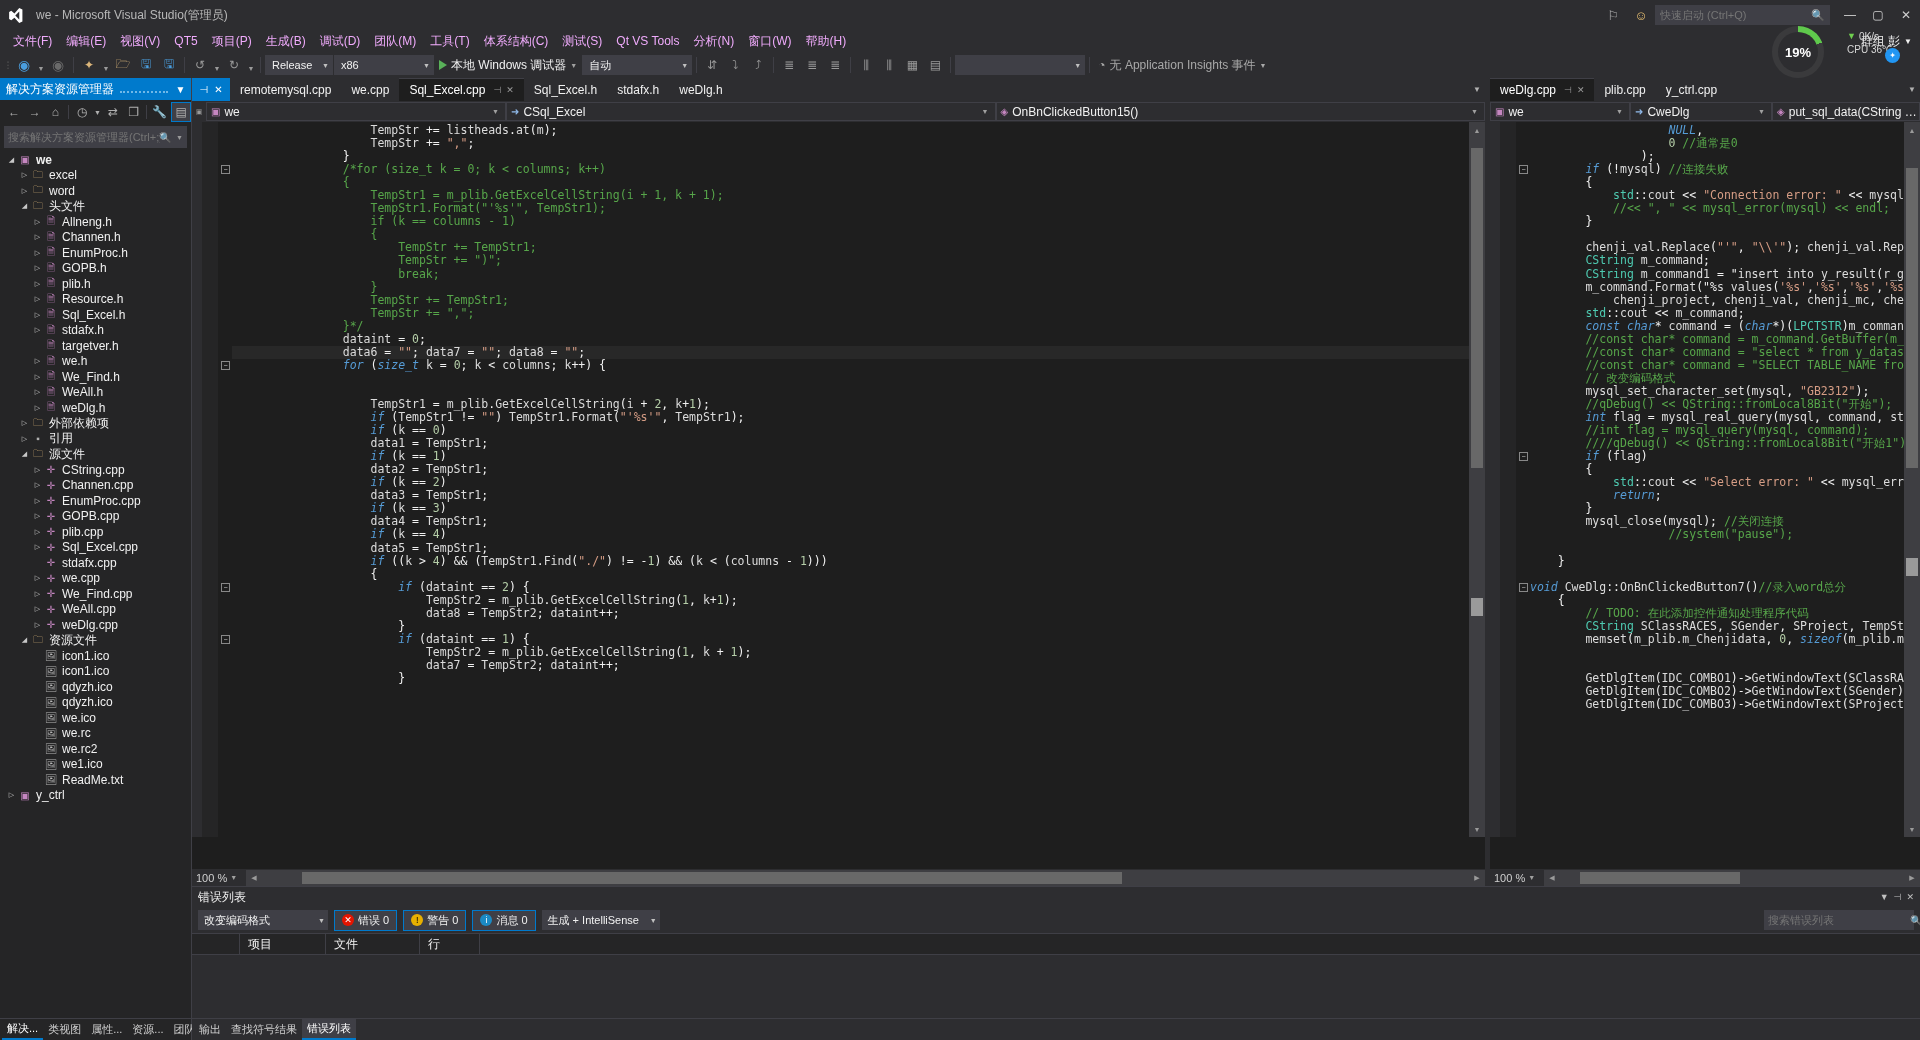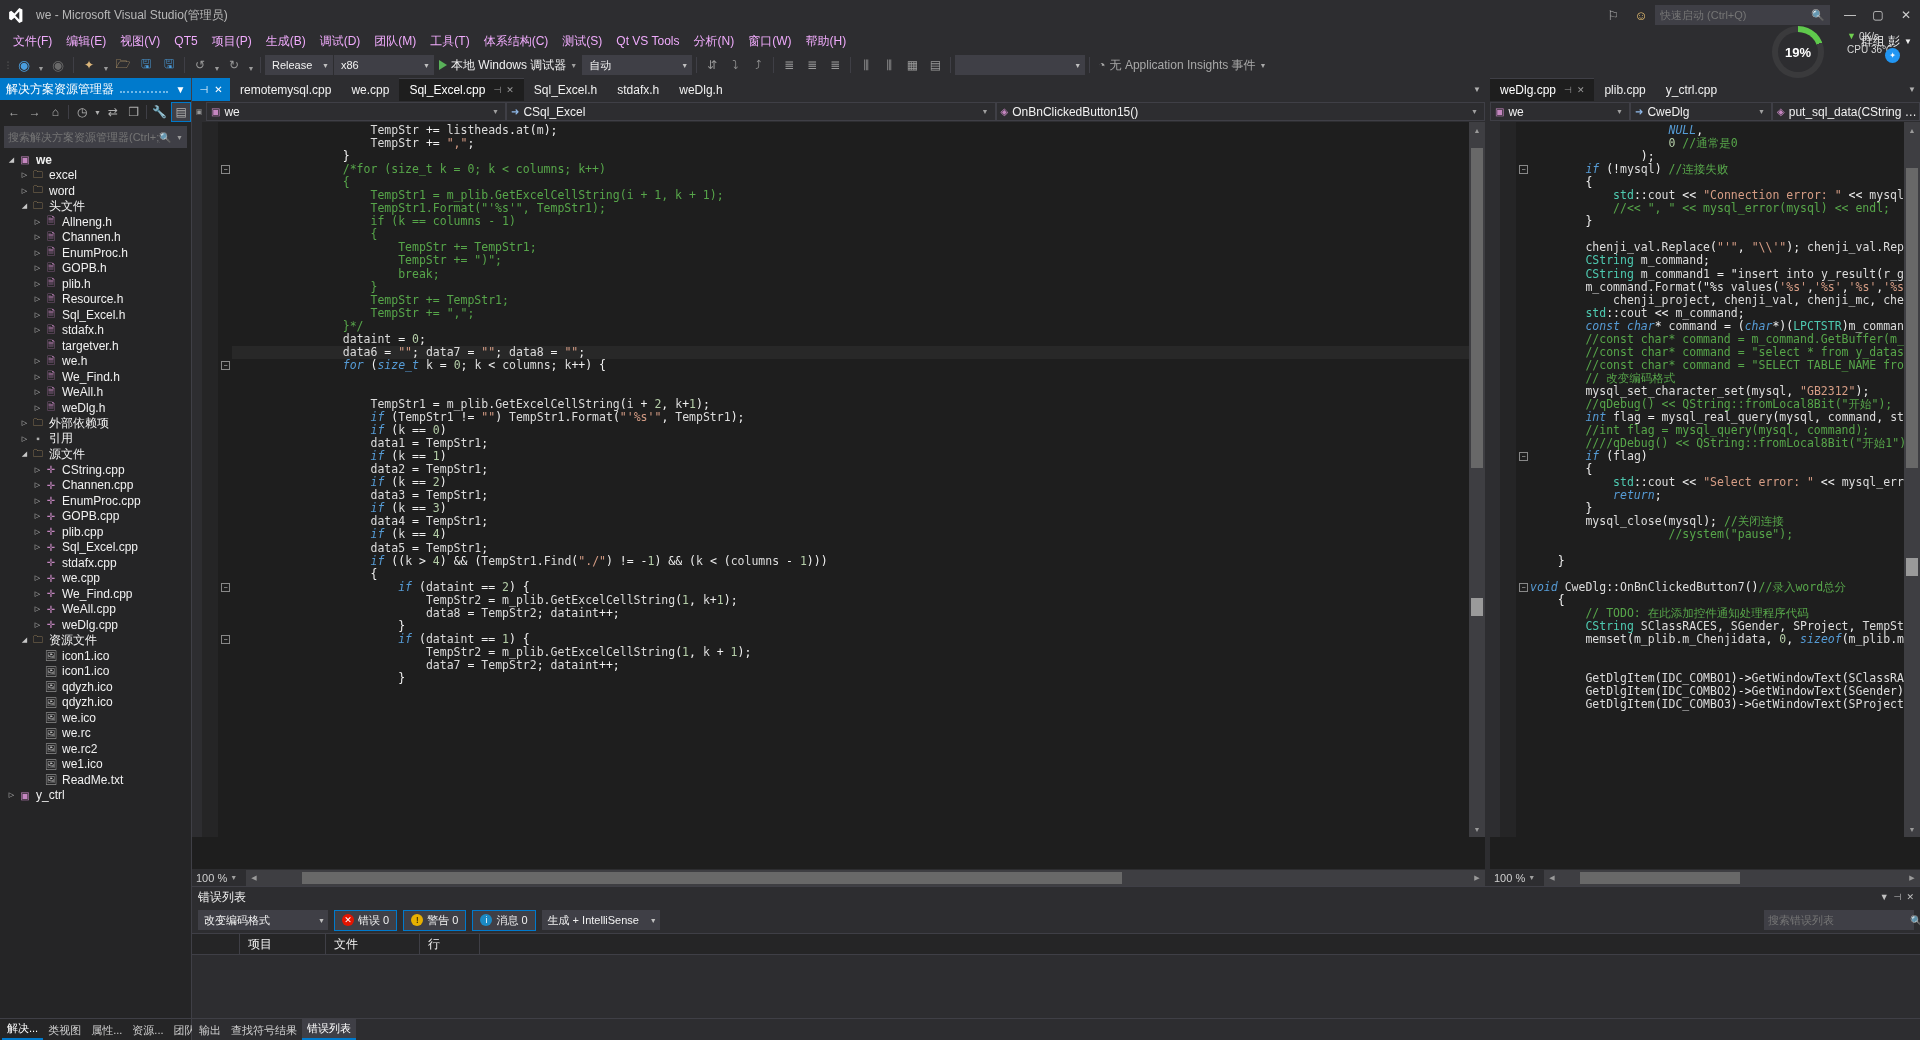--- a/index.html
+++ b/index.html
@@ -93,21 +93,21 @@
   .nicon{ width:16px; display:inline-block; text-align:center; font-size:10px; }
   .ic-folder{ color:#dcb67a; }
   .ic-h{ color:#c586c0; }
   .ic-cpp{ color:#c586c0; }
   .ic-img{ color:#b8b8b8; }
   .ic-proj{ color:#c586c0; }
   .ic-ref{ color:#b0b0b0; }
   .nlabel{ padding-left:3px; }
   .node.bold .nlabel{ font-weight:bold; }
 
-  .se-tabs{ height:28px; background:#252526; display:flex; align-items:flex-end; font-size:11px;
+  .se-tabs{ height:28px; background:#252526; display:flex; align-items:center; font-size:11px;
             border-top:1px solid #3f3f46; flex:0 0 20px; padding:0 2px; }
   .se-tab{ padding:2px 5px; color:#d0d0d0; white-space:nowrap; }
   .se-tab.sel{ color:#fff; border-bottom:2px solid #007acc; }
 
   
   .center{ flex:1; display:flex; flex-direction:column; min-width:0; background:#2d2d30; }
 
   
   .tabstrip{ height:23px; background:#2d2d30; display:flex; align-items:stretch; flex:0 0 23px; }
   .pinarea{ width:38px; background:#007acc; display:flex; align-items:center; justify-content:center; gap:6px;

